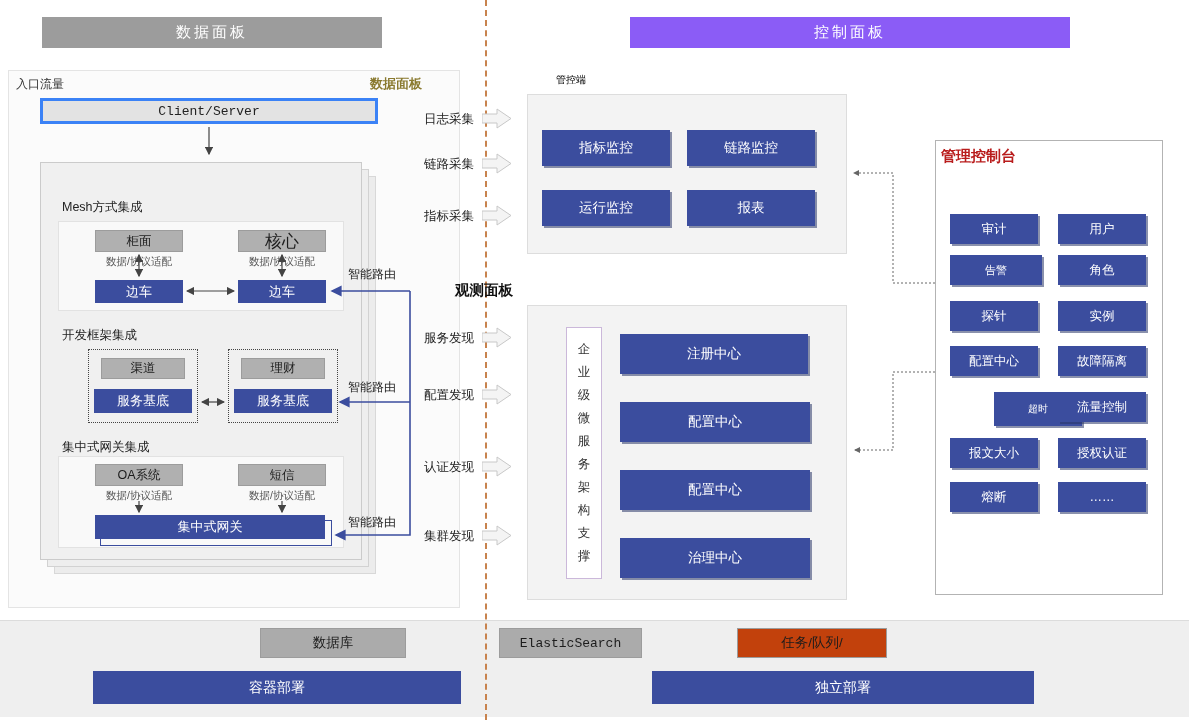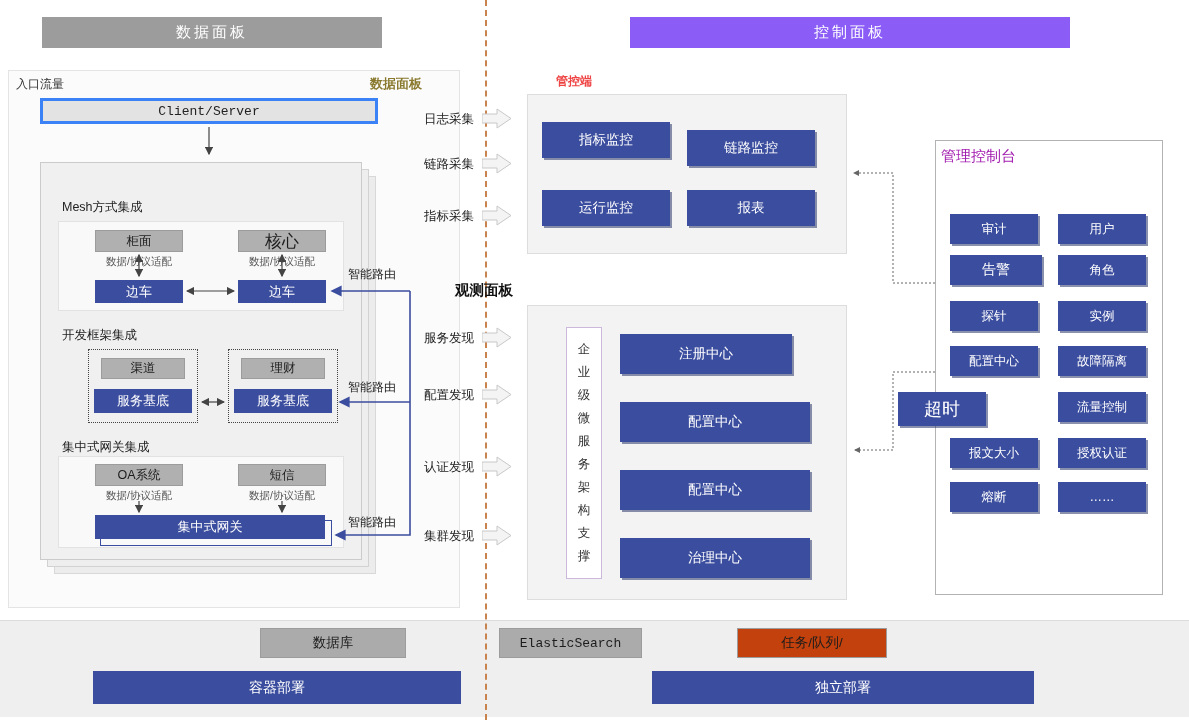--- a/index.html
+++ b/index.html
@@ -18,21 +18,21 @@
   .dotted-group{border:1px dotted #444}
   .btn-shadow{box-shadow:2px 2px 0 rgba(42,54,104,.55)}
   .gw{z-index:1}
   .gw::after{content:"";position:absolute;left:5px;top:5px;width:100%;height:100%;
              border:1px solid #3b4d9e;z-index:-1}
   .mono{font-family:"Liberation Mono","DejaVu Sans Mono",monospace}
   .vlabel{background:#fff;border:1px solid #cbb8da;display:flex;align-items:center;justify-content:center;
           text-align:center;word-break:break-all;font-size:12.5px;line-height:23px;padding:0 11px;color:#333}
   .divider{border-left:2px dashed #c8834e}
   .gold{color:#8a7a30;font-weight:bold;font-size:13px}
-  .ctrltag{color:#ef4444;font-weight:bold;font-size:12px}
+  .ctrltag{color:#000000;font-weight:normal;font-size:10px}
   svg{display:block}
 </style>
 </head>
 <body>
 
 <div class="abs panel" style="left:8px;top:70px;width:452px;height:538px;background:#fbfbfb;border-color:#e4e4e4"></div>
 <div class="abs panel" style="left:527px;top:94px;width:320px;height:160px"></div>
 <div class="abs panel" style="left:527px;top:305px;width:320px;height:295px"></div>
 <div class="abs white-panel" style="left:935px;top:140px;width:228px;height:455px"></div>
 <div class="abs" style="left:0;top:620px;width:1189px;height:97px;background:#efefef;border-top:1px solid #dcdcdc"></div>
@@ -125,42 +125,42 @@
 
 <div class="abs lbl" style="left:424px;top:528px;font-size:12.5px">集群发现</div>
 <div class="abs" style="left:482px;top:525px">
   <svg width="30" height="21" viewBox="0 0 30 21">
       <path d="M0,6 H15 V1 L29,10.5 L15,20 V15 H0 Z" fill="#f4f4f4" stroke="#c8c8c8"></path>
     </svg>
   </div>
 
 <div class="abs lbl ctrltag" style="left:556px;top:73px">管控端</div>
 
-<div class="abs blue btn-shadow" style="left:542px;top:122px;width:128px;height:36px;font-size:13.5px">指标监控</div>
+<div class="abs blue btn-shadow" style="left:542px;top:130px;width:128px;height:36px;font-size:13.5px">指标监控</div>
 <div class="abs blue btn-shadow" style="left:687px;top:130px;width:128px;height:36px;font-size:13.5px">链路监控</div>
 <div class="abs blue btn-shadow" style="left:542px;top:190px;width:128px;height:36px;font-size:13.5px">运行监控</div>
 <div class="abs blue btn-shadow" style="left:687px;top:190px;width:128px;height:36px;font-size:13.5px">报表</div>
 
 <div class="abs vlabel" style="left:566px;top:327px;width:36px;height:252px">企业级微服务架构支撑</div>
-<div class="abs blue btn-shadow" style="left:620px;top:334px;width:172px;height:40px;font-size:13.5px">注册中心</div>
+<div class="abs blue btn-shadow" style="left:620px;top:334px;width:188px;height:40px;font-size:13.5px">注册中心</div>
 <div class="abs blue btn-shadow" style="left:620px;top:402px;width:190px;height:40px;font-size:13.5px">配置中心</div>
 <div class="abs blue btn-shadow" style="left:620px;top:470px;width:190px;height:40px;font-size:13.5px">配置中心</div>
 <div class="abs blue btn-shadow" style="left:620px;top:538px;width:190px;height:40px;font-size:13.5px">治理中心</div>
 
-<div class="abs lbl" style="left:941px;top:147px;font-size:15px;font-weight:400;color:#a21caf">管理控制台</div>
+<div class="abs lbl" style="left:941px;top:147px;font-size:15px;font-weight:700;color:#b91c1c">管理控制台</div>
 
 <div class="abs blue btn-shadow" style="left:950px;top:214px;width:88px;height:30px;font-size:12.5px">审计</div>
 <div class="abs blue btn-shadow" style="left:1058px;top:214px;width:88px;height:30px;font-size:12.5px">用户</div>
-<div class="abs blue btn-shadow" style="left:950px;top:255px;width:92px;height:30px;font-size:14px">告警</div>
+<div class="abs blue btn-shadow" style="left:950px;top:255px;width:92px;height:30px;font-size:11px">告警</div>
 <div class="abs blue btn-shadow" style="left:1058px;top:255px;width:88px;height:30px;font-size:12.5px">角色</div>
 <div class="abs blue btn-shadow" style="left:950px;top:301px;width:88px;height:30px;font-size:12.5px">探针</div>
 <div class="abs blue btn-shadow" style="left:1058px;top:301px;width:88px;height:30px;font-size:12.5px">实例</div>
 <div class="abs blue btn-shadow" style="left:950px;top:346px;width:88px;height:30px;font-size:12.5px">配置中心</div>
 <div class="abs blue btn-shadow" style="left:1058px;top:346px;width:88px;height:30px;font-size:12.5px">故障隔离</div>
-<div class="abs blue btn-shadow" style="left:898px;top:392px;width:88px;height:34px;font-size:18px">超时</div>
+<div class="abs blue btn-shadow" style="left:994px;top:392px;width:88px;height:34px;font-size:10px">超时</div>
 <div class="abs blue btn-shadow" style="left:1058px;top:392px;width:88px;height:30px;font-size:12.5px">流量控制</div>
 <div class="abs blue btn-shadow" style="left:950px;top:438px;width:88px;height:30px;font-size:12.5px">报文大小</div>
 <div class="abs blue btn-shadow" style="left:1058px;top:438px;width:88px;height:30px;font-size:12.5px">授权认证</div>
 <div class="abs blue btn-shadow" style="left:950px;top:482px;width:88px;height:30px;font-size:12.5px">熔断</div>
 <div class="abs blue btn-shadow" style="left:1058px;top:482px;width:88px;height:30px;font-size:12.5px">……</div>
 
 <div class="abs gray" style="left:260px;top:628px;width:146px;height:30px;font-size:13.5px;background:#ababab">数据库</div>
 <div class="abs gray mono" style="left:499px;top:628px;width:143px;height:30px;font-size:13px;background:#ababab">ElasticSearch</div>
 <div class="abs gray" style="left:737px;top:628px;width:150px;height:30px;font-size:13.5px;background:#c2410c">任务/队列/</div>
 <div class="abs blue" style="left:93px;top:671px;width:368px;height:33px;font-size:14px">容器部署</div>

